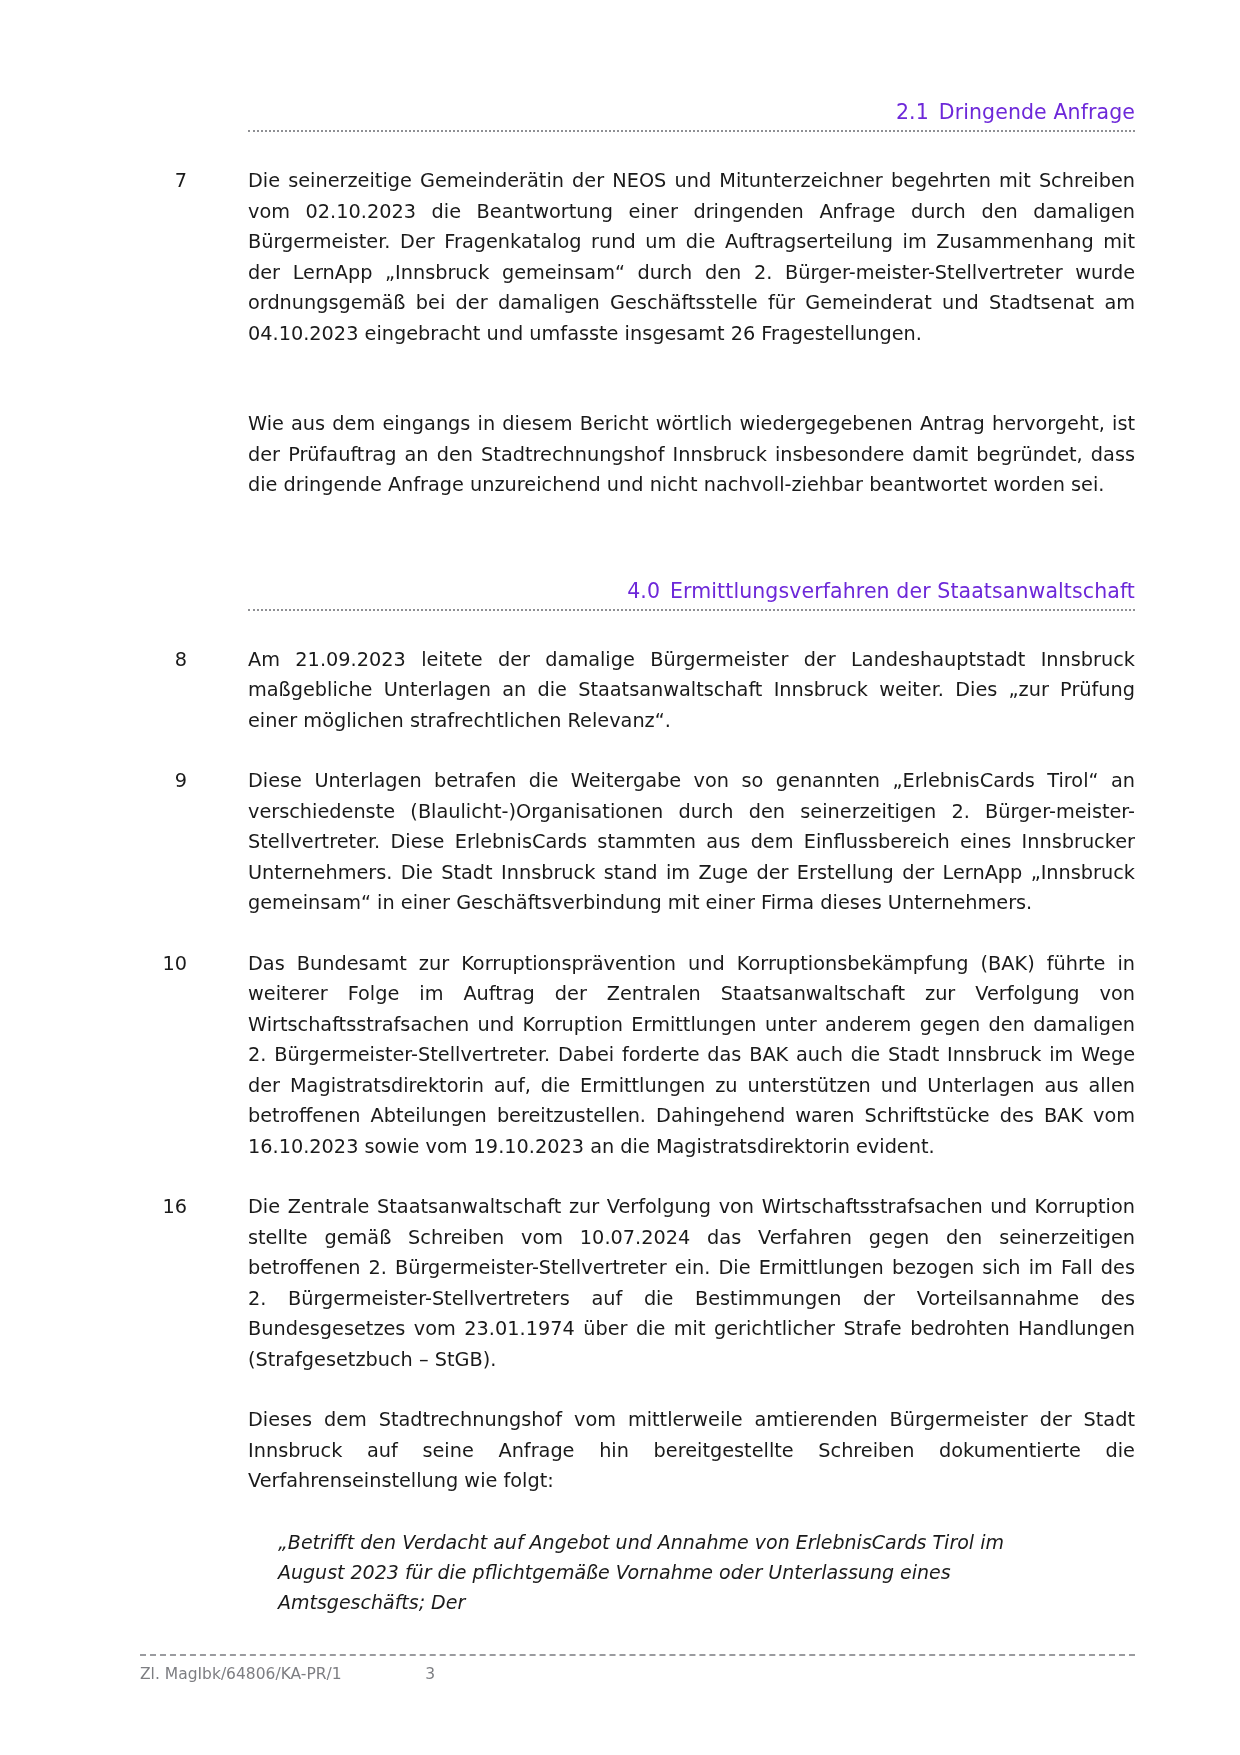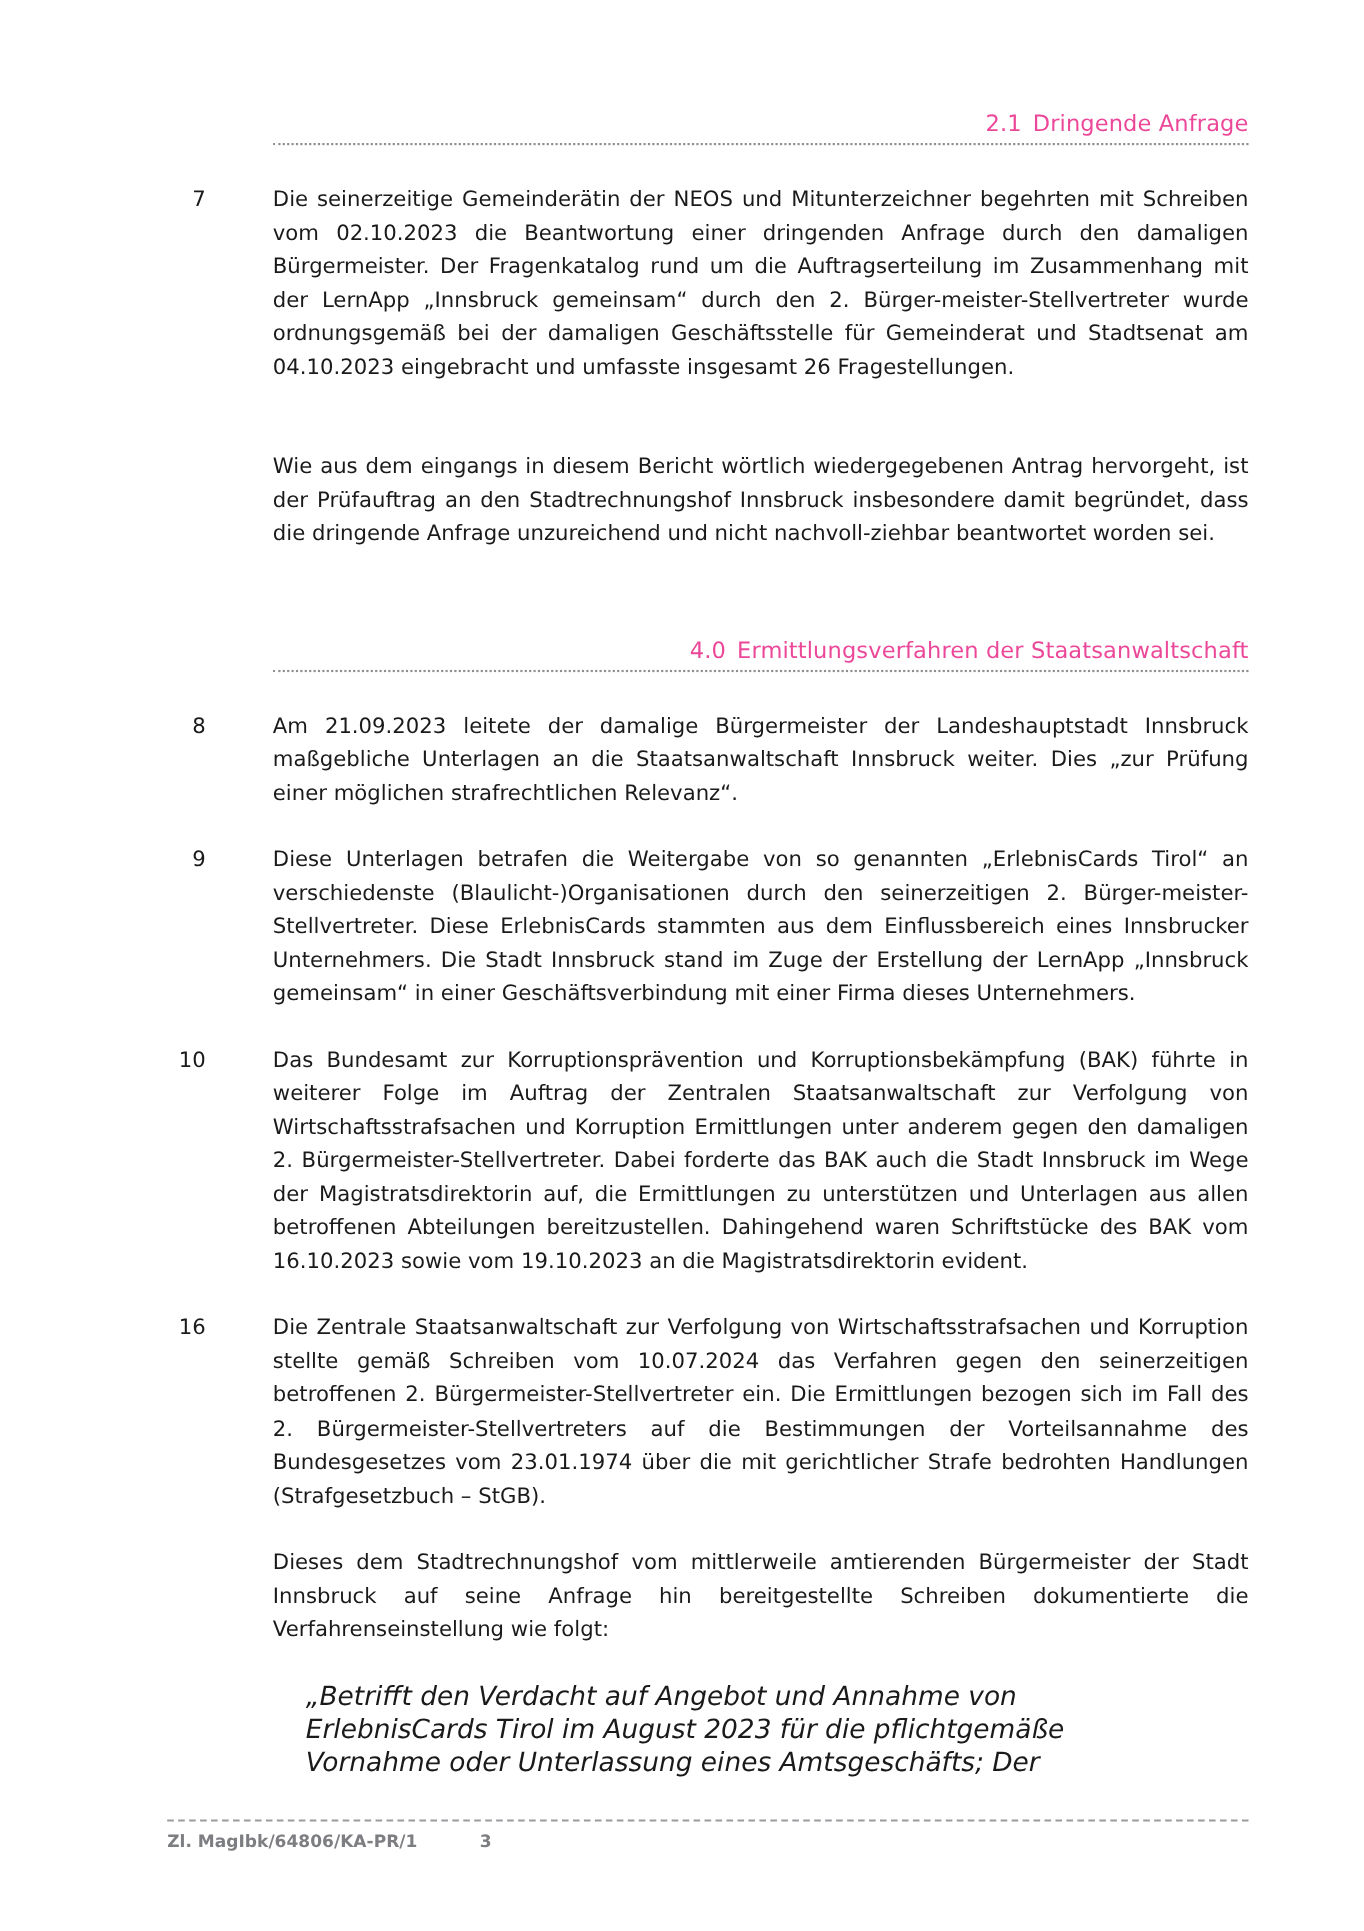--- a/index.html
+++ b/index.html
@@ -21,21 +21,21 @@
     height: 1755px;
     box-sizing: border-box;
     padding: 0;
   }
 
   
   .section-head {
     margin: 0 105px 0 248px;
     text-align: right;
     font-size: 20.5px;
-    color: #ec4899;
+    color: #6d28d9;
     letter-spacing: 0.1px;
     padding-bottom: 6px;
   }
   .section-head .num { margin-right: 10px; }
   .rule-dotted {
     margin: 0 105px 0 248px;
     border-top: 2.2px dotted #8f9094;
     height: 0;
   }
 
@@ -53,40 +53,39 @@
     position: absolute;
     left: -105px;
     top: 0;
     width: 44px;
     text-align: right;
     font-size: 19.3px;
     color: #1a1a1a;
   }
   .quote {
     margin: 0 180px 0 278px;
-    font-size: 24px;
+    font-size: 19px;
     line-height: 30px;
     font-style: italic;
     text-align: left;
     color: #1a1a1a;
   }
 
   .sp-22 { height: 22px; }
   .sp-30 { height: 30px; }
   .sp-34 { height: 34px; }
   .sp-44 { height: 44px; }
   .sp-56 { height: 56px; }
 
   
   .footer {
     position: absolute;
-    left: 12px;
+    left: 0;
     right: 0;
     bottom: 72px;
-    font-weight: bold;
   }
   .footer-rule {
     margin: 0 105px 0 140px;
     border-top: 2px dashed #9a9b9f;
     height: 0;
   }
   .footer-row {
     margin: 9px 105px 0 140px;
     display: flex;
     align-items: baseline;

